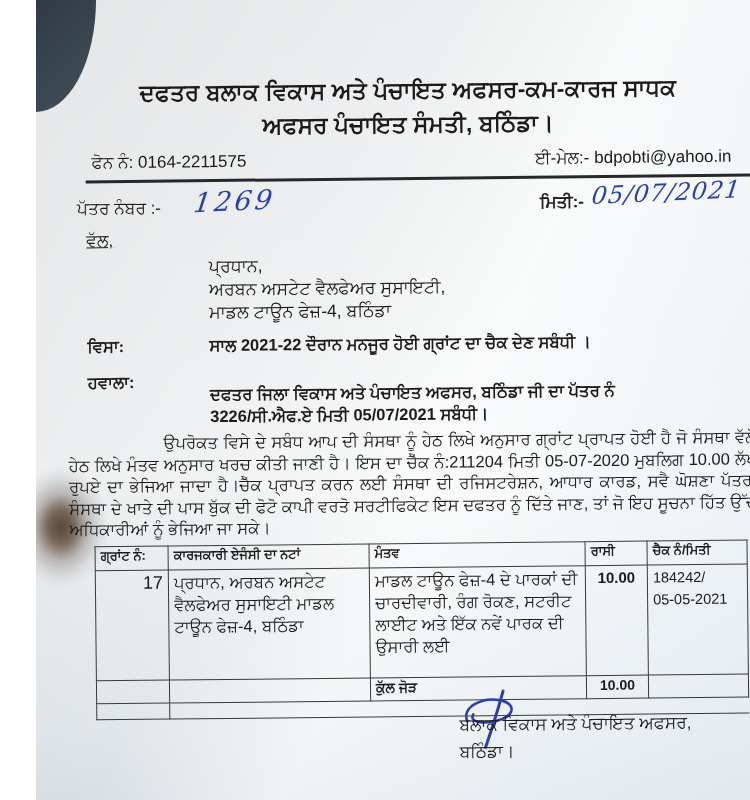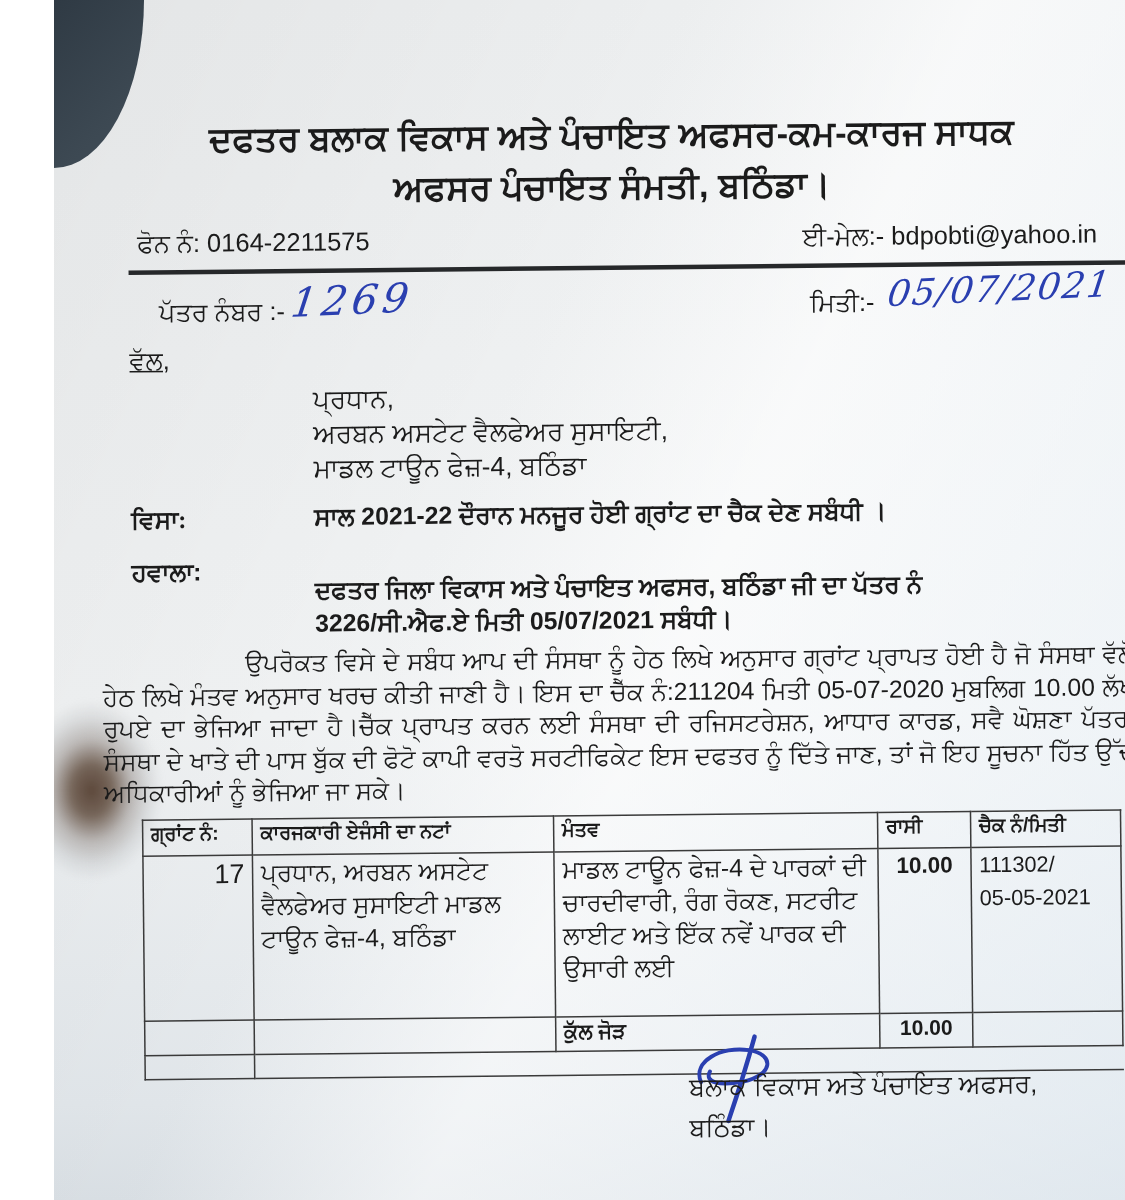--- a/index.html
+++ b/index.html
@@ -77,24 +77,24 @@
   <div class="letter">
 
     <div class="abs title" style="top:77px;">ਦਫਤਰ ਬਲਾਕ ਵਿਕਾਸ ਅਤੇ ਪੰਚਾਇਤ ਅਫਸਰ-ਕਮ-ਕਾਰਜ ਸਾਧਕ</div>
     <div class="abs title" style="top:111px;">ਅਫਸਰ ਪੰਚਾਇਤ ਸੰਮਤੀ, ਬਠਿੰਡਾ।</div>
 
     <div class="abs contact" style="top:150px;left:58px;">ਫੋਨ ਨੰ: 0164-2211575</div>
     <div class="abs contact" style="top:150px;right:52px;">ਈ-ਮੇਲ:- bdpobti@yahoo.in</div>
 
     <div class="abs rule" style="top:177px;"></div>
 
-    <div class="abs label" style="top:196px;left:72px;">ਪੱਤਰ ਨੰਬਰ :-</div>
+    <div class="abs label" style="top:196px;left:43px;">ਪੱਤਰ ਨੰਬਰ :-</div>
     <div class="abs hand" style="top:185px;left:158px;font-size:27px;letter-spacing:3px;">1269</div>
 
-    <div class="abs label" style="top:194px;left:506px;">ਮਿਤੀ:-</div>
+    <div class="abs label" style="top:194px;left:506px;font-weight:bold;">ਮਿਤੀ:-</div>
     <div class="abs hand" style="top:184px;left:556px;font-size:24px;letter-spacing:1px;">05/07/2021</div>
 
     <div class="abs label" style="top:228px;left:52px;text-decoration:underline;">ਵੱਲ,</div>
 
     <div class="abs addr" style="top:253px;left:174px;">
       <div>ਪ੍ਰਧਾਨ,</div>
       <div>ਅਰਬਨ ਅਸਟੇਟ ਵੈਲਫੇਅਰ ਸੁਸਾਇਟੀ,</div>
       <div>ਮਾਡਲ ਟਾਊਨ ਫੇਜ਼-4, ਬਠਿੰਡਾ</div>
     </div>
 
@@ -124,21 +124,21 @@
         <th class="h">ਮੰਤਵ</th>
         <th class="h">ਰਾਸੀ</th>
         <th class="h">ਚੈਕ ਨੰ/ਮਿਤੀ</th>
       </tr>
       <tr class="data">
         <td class="no">17</td>
         <td>ਪ੍ਰਧਾਨ, ਅਰਬਨ ਅਸਟੇਟ ਵੈਲਫੇਅਰ ਸੁਸਾਇਟੀ ਮਾਡਲ ਟਾਊਨ ਫੇਜ਼-4, ਬਠਿੰਡਾ</td>
         <td>ਮਾਡਲ ਟਾਊਨ ਫੇਜ਼-4 ਦੇ ਪਾਰਕਾਂ ਦੀ ਚਾਰਦੀਵਾਰੀ, ਰੰਗ ਰੋਕਣ, ਸਟਰੀਟ ਲਾਈਟ ਅਤੇ ਇੱਕ ਨਵੇਂ ਪਾਰਕ ਦੀ ਉਸਾਰੀ ਲਈ</td>
         <td class="amt">10.00</td>
         <td class="chq">
-          <div>111302/</div>
+          <div>184242/</div>
           <div>05-05-2021</div>
         </td>
       </tr>
       <tr class="total">
         <td></td>
         <td></td>
         <td class="bold">ਕੁੱਲ ਜੋੜ</td>
         <td class="amt">10.00</td>
         <td></td>
       </tr>

